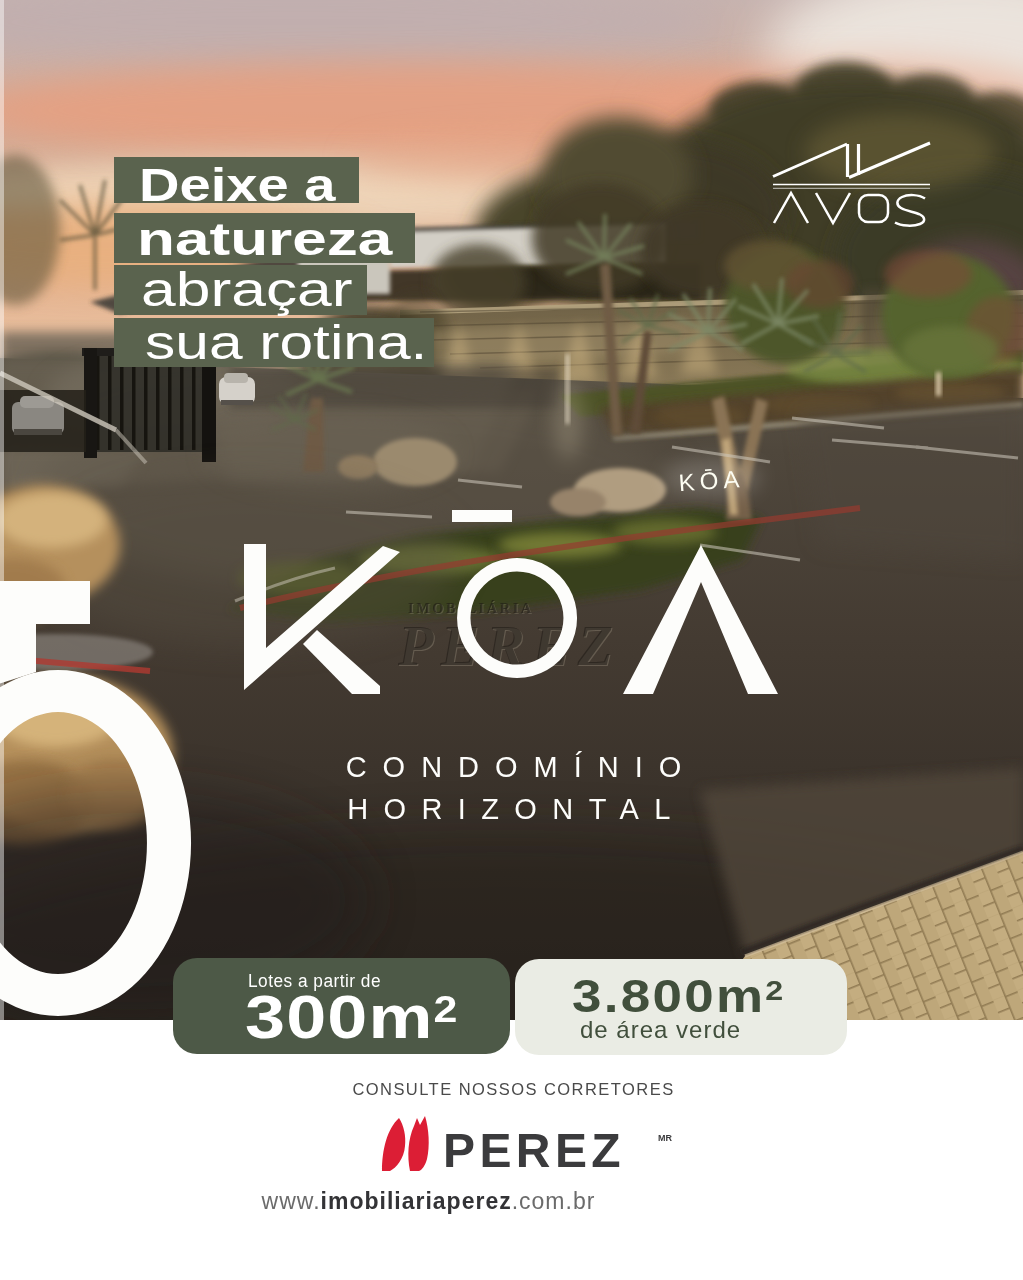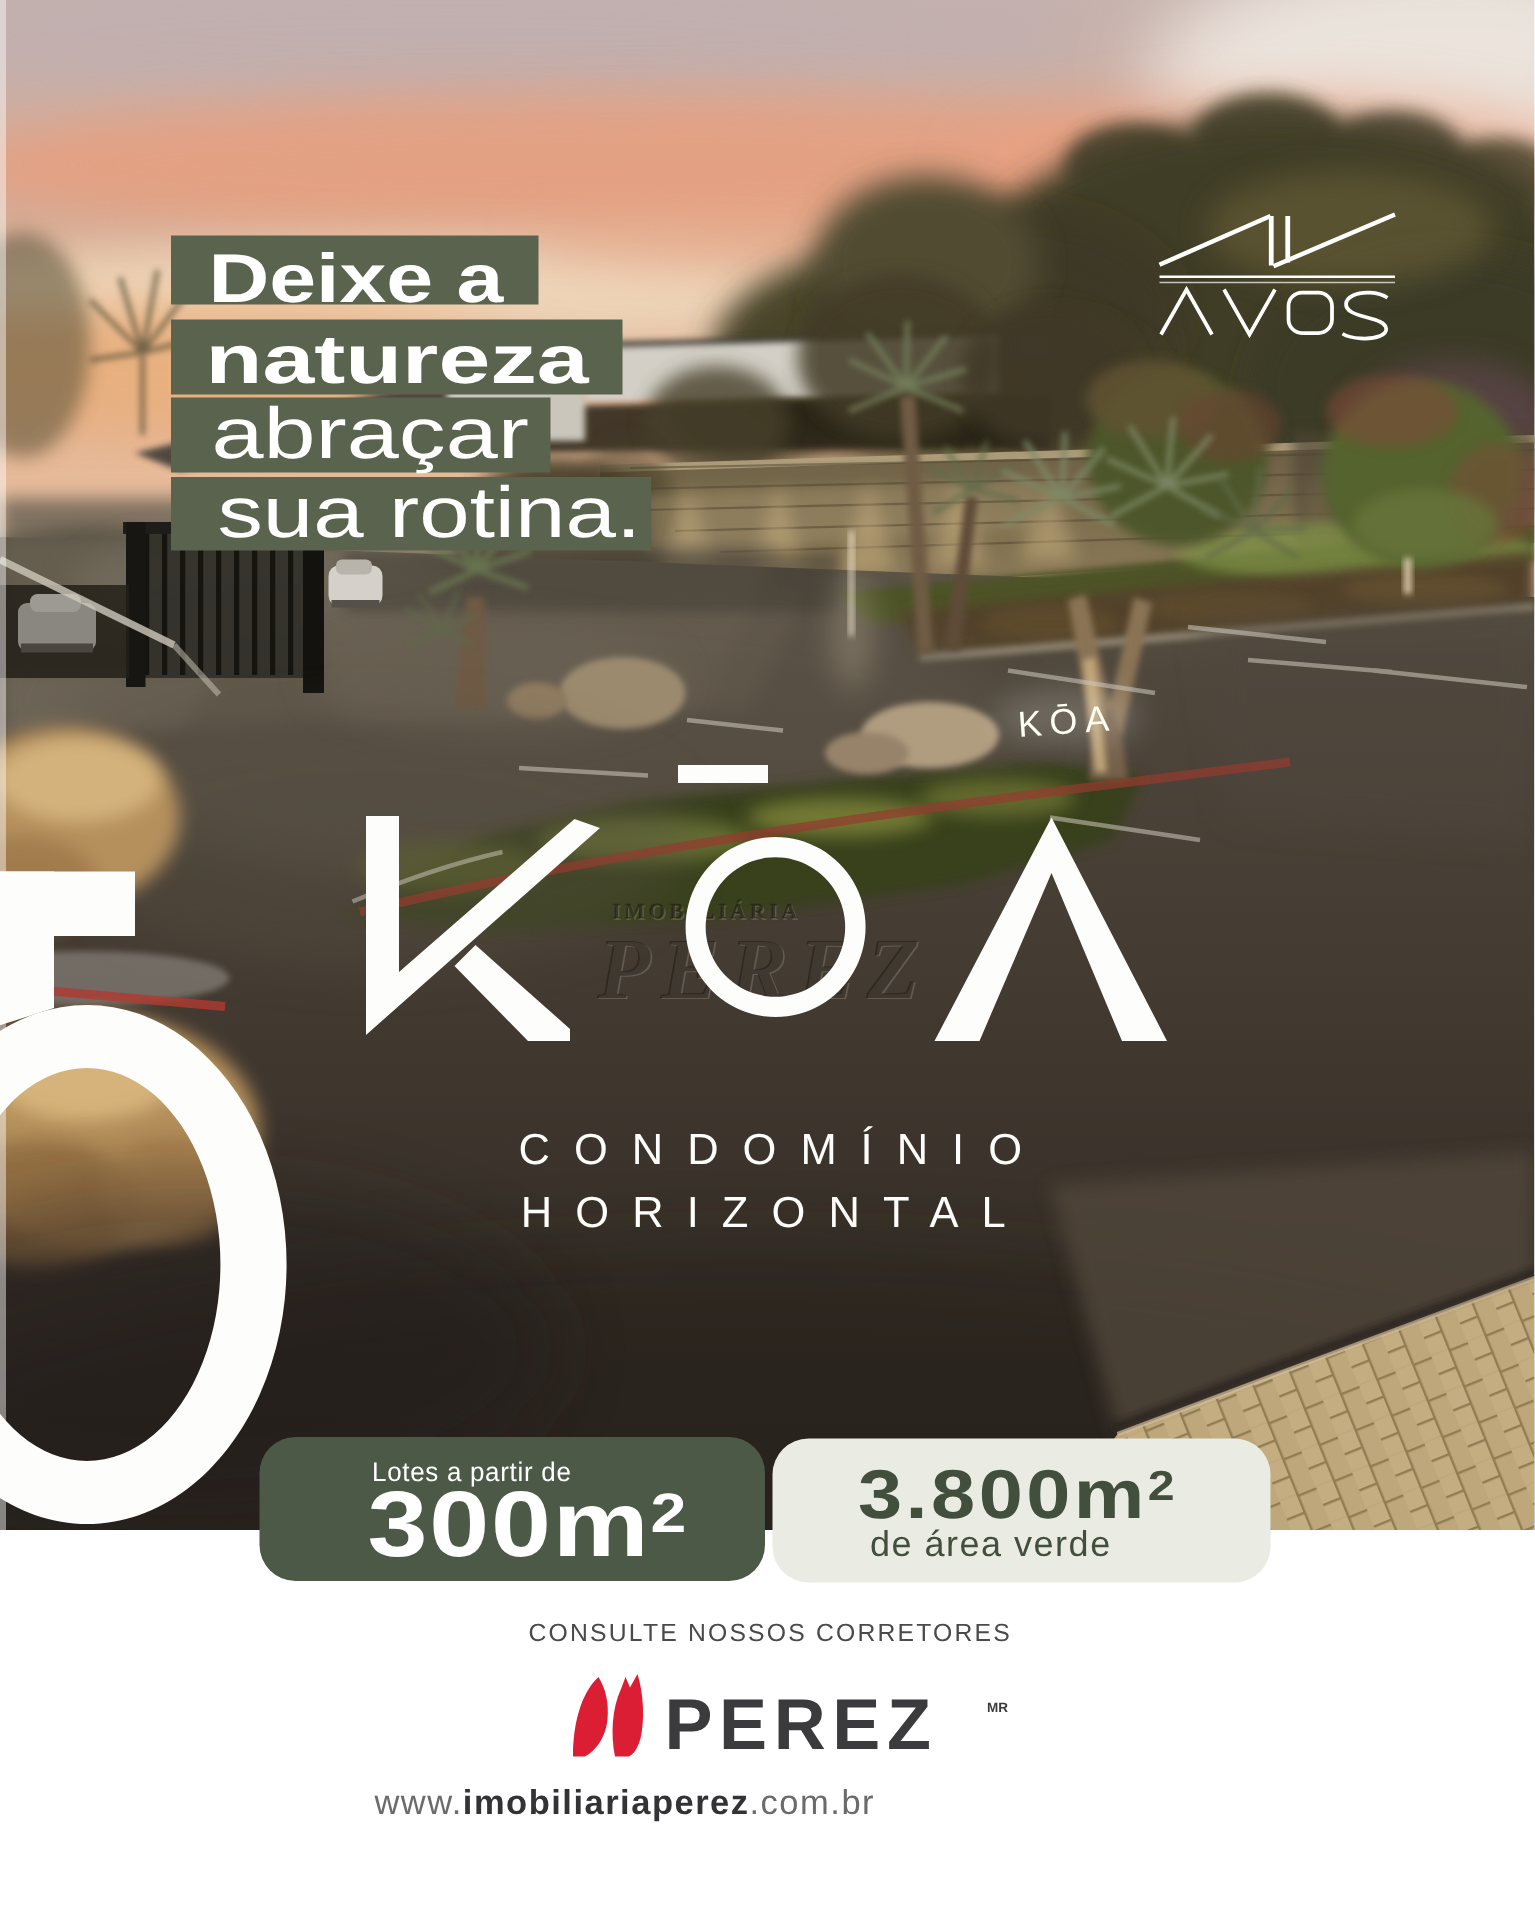--- a/index.html
+++ b/index.html
@@ -459,15 +459,15 @@
 
 <div class="abs" style="left:0;top:1110px;width:1023px;height:66px;">
   <svg style="position:absolute;left:381px;top:4px" width="52" height="60" viewBox="0 0 52 60">
     <path d="M 1,57 C 1,36 6,15 18,4 C 23,12 25,22 24,32 C 23,45 15,54 9,57 Z" fill="#dc1e35"></path>
     <path d="M 29,57 C 26,42 27,25 33,12 L 36,4 L 39,11 L 44,2 C 48,15 49,32 46,45 C 44,52 41,56 38,57 Z" fill="#dc1e35"></path>
   </svg>
   <div style="position:absolute;left:443px;top:13px;font-size:48px;font-weight:700;color:#3b3b3d;letter-spacing:4.4px;">PEREZ</div>
   <div style="position:absolute;left:631px;top:23px;font-size:9px;font-weight:700;color:#3b3b3d;padding-left:27px;">MR</div>
 </div>
 
-<div class="abs" style="left:4px;top:1188px;width:825px;text-align:center;font-size:23px;color:#6b6b6b;letter-spacing:1px;">www.<b style="color:#333336;">imobiliariaperez</b>.com.br</div>
+<div class="abs" style="left:16px;top:1188px;width:825px;text-align:center;font-size:23px;color:#6b6b6b;letter-spacing:1px;">www.<b style="color:#333336;">imobiliariaperez</b>.com.br</div>
 
 </div>
 
 </body></html>

